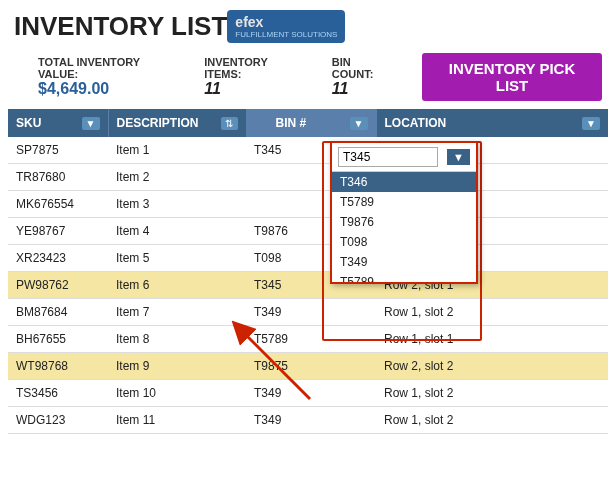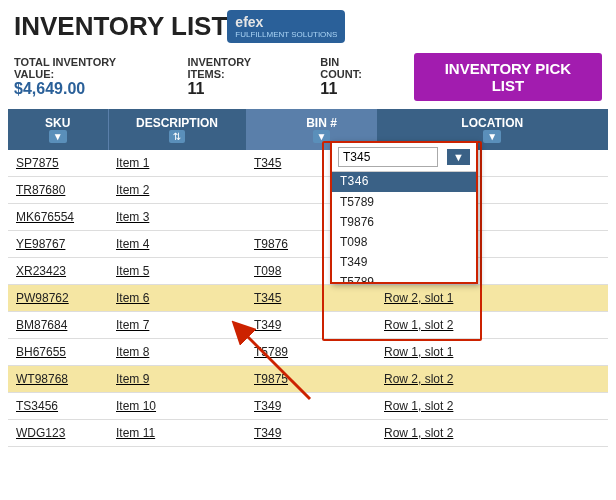--- a/index.html
+++ b/index.html
@@ -4,49 +4,49 @@
   <style>
     * { box-sizing: border-box; margin: 0; padding: 0; }
     body { font-family: Arial, sans-serif; background: #fff; width: 616px; font-size: 13px; }
 
     .header { background: #fff; padding: 10px 14px 6px; display: flex; align-items: center; justify-content: flex-start; }
     .header-title { font-size: 26px; font-weight: bold; color: #222; }
     .logo { background: #2a6099; padding: 4px 8px; border-radius: 4px; display: flex; align-items: center; }
     .logo-text { color: #e5e5e5; font-size: 14px; font-weight: bold; }
     .logo-sub { color: #aad4f5; font-size: 8px; display: block; text-align: center; }
 
-    .stats-bar { display: flex; align-items: center; padding: 4px 14px 8px; gap: 1px; }
+    .stats-bar { display: flex; align-items: center; padding: 4px 14px 8px; gap: 1px; margin-left: 24px; }
     .stat-block { margin-right: 30px; }
     .stat-label { font-size: 11px; color: #333; font-weight: bold; }
     .stat-value { font-size: 16px; font-weight: bold; color: #2a6099; }
-    .stat-value.dark { color: #222; }
+    .stat-value.dark { color: #222; font-style: italic; }
     .pick-list-btn { margin-left: auto; background: #a21caf; color: #fff; border: none; padding: 7px 14px; font-size: 15px; font-weight: bold; cursor: pointer; border-radius: 3px; }
 
     .table-wrapper { padding: 0 8px 8px; position: relative; }
     table { width: 100%; border-collapse: collapse; }
     thead tr { background: #3a6186; color: #fff; }
     thead th { padding: 7px 8px; text-align: left; font-size: 12px; font-weight: bold; border-right: 1px solid #5a7faa; position: relative; }
     thead th:last-child { border-right: none; }
-    .th-inner { display: flex; align-items: center; justify-content: space-between; flex-direction: column; }
+    .th-inner { display: flex; align-items: center; justify-content: space-between; }
     .filter-btn { background: #5a8fba; border: none; color: #fff; font-size: 10px; cursor: pointer; padding: 1px 4px; border-radius: 2px; }
 
-    tbody tr { border-bottom: 1px solid #ddd; text-decoration: underline; }
+    tbody tr { border-bottom: 1px solid #ddd; }
     tbody tr:nth-child(odd) { background: #fff; }
     tbody tr:nth-child(even) { background: #fff; }
     tbody tr.highlight { background: #f5e6a3; }
     tbody td { padding: 6px 8px; font-size: 12px; color: #222; }
 
     
     .dropdown-overlay { position: absolute; top: 32px; left: 330px; background: #fff; border: 2px solid #cc2200; z-index: 10; width: 148px; box-shadow: 2px 2px 6px rgba(0,0,0,0.3); }
     .dropdown-header { display: flex; align-items: center; justify-content: space-between; padding: 4px 6px; border-bottom: 1px solid #ccc; }
     .dropdown-header input { border: 1px solid #aaa; padding: 2px 4px; font-size: 12px; width: 100px; }
     .dropdown-arrow-btn { background: #3a6186; color: #fff; border: none; padding: 2px 6px; cursor: pointer; font-size: 11px; }
     .dropdown-list { max-height: 110px; overflow-y: auto; }
     .dropdown-item { padding: 3px 8px; font-size: 12px; color: #222; cursor: pointer; }
-    .dropdown-item.selected { background: #3a6186; color: #fff; font-family: Liberation Mono, monospace; }
+    .dropdown-item.selected { background: #3a6186; color: #fff; }
 
     
     .arrow-annotation { position: absolute; z-index: 20; pointer-events: none; }
 
     
     .bin-highlight { position: absolute; border: 2px solid #cc2200; pointer-events: none; z-index: 5; border-radius: 2px; }
   </style>
 </head>
 <body>
 

